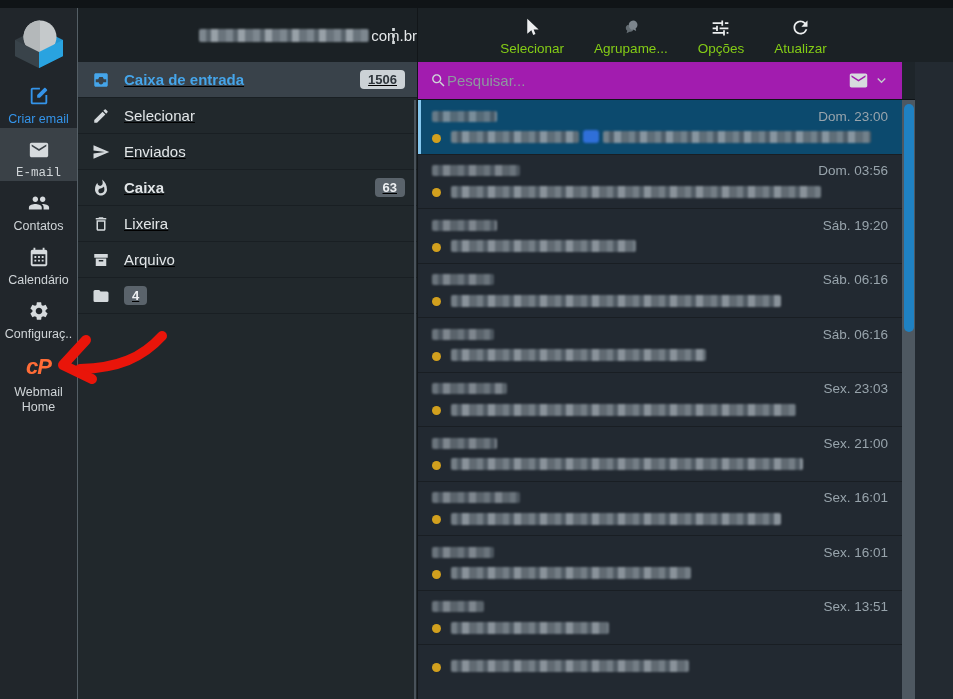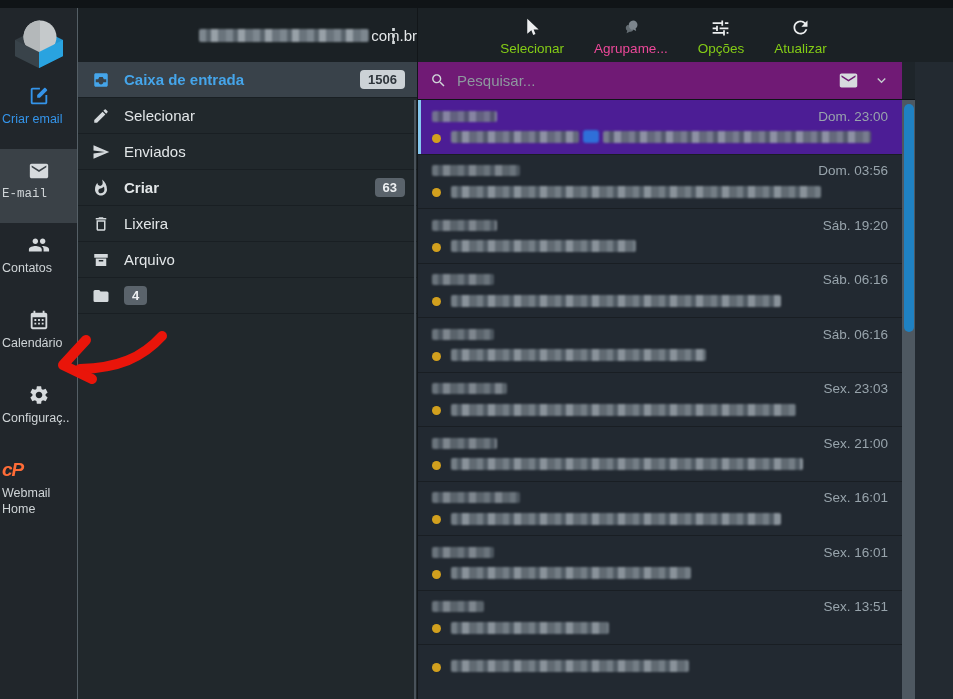--- a/index.html
+++ b/index.html
@@ -5,80 +5,80 @@
   * { margin:0; padding:0; box-sizing:border-box; }
   html,body { width:953px; height:699px; overflow:hidden; background:#101417;
     font-family:"Liberation Sans", sans-serif; }
   .top-strip { height:8px; background:#101417; }
   .app { display:flex; height:691px; }
 
   
   .taskbar { width:78px; background:#21262b; border-right:1px solid #555f66;
     display:flex; flex-direction:column; color:#cfd4d7; flex:none; }
   .logo-wrap { padding:10px 0 6px; display:flex; justify-content:center; }
-  .task-item { padding:11px 2px 21px; font-size:12.5px; line-height:1.25;
+  .task-item { text-align:center; padding:11px 2px 0; font-size:12.5px; line-height:1.25;
     cursor:pointer; }
   .task-item .ticon { display:block; margin:0 auto 5px; width:22px; height:22px; }
   .task-item svg { width:22px; height:22px; fill:#d6dadd; }
   .task-compose { color:#3494ea; }
   .task-compose svg { fill:#3494ea; }
   .task-selected { background:#3a4147;font-family:Liberation Mono, monospace; }
-  .cp-logo { font-size:19px; font-weight:bold; font-style:italic; color:#ff6c37;
+  .cp-logo { font-size:22px; font-weight:bold; font-style:italic; color:#ff6c37;
     display:block; margin-bottom:4px; letter-spacing:-1px; }
 
   
   .folders { width:340px; background:#21282c; flex:none; position:relative;
     border-right:1px solid #121619; }
   .folders-header { height:54px; background:#1b2125; display:flex; align-items:center;
     justify-content:flex-end; position:relative; color:#e4e7e9; font-size:15px; }
   .acct-redact { display:inline-block; width:170px; height:13px; margin-right:2px;
     border-radius:2px; background:repeating-linear-gradient(90deg,#7d878f 0 7px,#59636b 7px 12px,#98a1a8 12px 19px,#6a747c 19px 27px); filter:blur(1.2px); }
   .kebab { position:absolute; right:14px; top:50%; transform:translateY(-50%);
     color:#d5d9db; font-size:19px; font-weight:bold; line-height:1; cursor:pointer; }
-  .folder-list { list-style:none; }
+  .folder-list { list-style:none;text-decoration:underline; }
   .folder-item { height:36px; display:flex; align-items:center; padding:0 12px 0 14px;
     border-bottom:1px solid #191f23; color:#e2e6e8; font-size:15px; cursor:pointer; }
   .folder-item svg { width:18px; height:18px; fill:#d4d9dc; margin-right:14px; flex:none; }
   .folder-item.bold { font-weight:bold; }
   .folder-item.selected { background:#39424a; color:#45a5ea; }
   .folder-item.selected svg { fill:#45a5ea; }
   .fname { flex:1; white-space:nowrap; overflow:hidden; }
   .badge { background:#5a636b; color:#eef0f2; border-radius:4px; font-size:13px;
     padding:2px 8px; font-weight:bold; }
   .badge.light { background:#ccd2d6; color:#2f363c; }
   .folders-scrollline { position:absolute; right:1px; top:92px; bottom:0; width:2px;
     background:#49525a; }
 
   
   .mail { flex:1; display:flex; flex-direction:column; min-width:0; }
   .toolbar { height:54px; background:#1b2125; display:flex; align-items:flex-end;
     justify-content:center; gap:30px; padding-bottom:6px; padding-right:44px; flex:none; }
   .tbtn { display:flex; flex-direction:column; align-items:center; gap:3px;
     color:#84cc16; font-size:13.5px; cursor:pointer; }
   .tbtn svg { width:21px; height:21px; fill:#eceeef; }
-  .tbtn.disabled { color:#ec4899; cursor:default; }
+  .tbtn.disabled { color:#84cc16; cursor:default; }
   .tbtn.disabled svg { fill:#7c858c; }
 
   .content { flex:1; display:flex; min-height:0; }
   .list-col { flex:1; display:flex; flex-direction:column; min-width:0; }
 
-  .searchbar { height:38px; background:#701a75; border-bottom:1px solid #0f1418;
-    display:flex; align-items:center; padding:0 12px; gap:10px; flex:none; }
+  .searchbar { height:38px; background:#a21caf; border-bottom:1px solid #0f1418;
+    display:flex; align-items:center; padding:0 12px; flex:none; }
   .searchbar svg.mag { width:17px; height:17px; fill:#cfd5d8; flex:none; }
   .searchbar input { flex:1; background:transparent; border:none; outline:none;
     color:#dfe3e5; font-size:15px; font-family:inherit; }
   .searchbar input::placeholder { color:#8e989f; }
   .searchbar svg.env { width:21px; height:21px; fill:#d7dbde; flex:none; cursor:pointer; }
   .searchbar svg.chev { width:17px; height:17px; fill:#c3c9cd; flex:none; cursor:pointer;
     margin-left:4px; }
 
   .rows { flex:1; background:#222931; overflow:hidden; }
   .msg-row { height:54.5px; border-bottom:1px solid #191e23; padding:8px 14px 0 14px;
     position:relative; cursor:pointer; }
-  .msg-row.focused { background:#4c1d95; }
+  .msg-row.focused { background:#0c4a6e; }
   .msg-row.focused::before { content:""; position:absolute; left:0; top:0; bottom:0;
     width:3px; background:#85c8f0; }
   .line1 { display:flex; align-items:center; justify-content:space-between; height:16px; }
   .line2 { display:flex; align-items:center; margin-top:7px; height:14px; }
   .redact { display:inline-block; height:11px; border-radius:2px; opacity:.8;
     background:repeating-linear-gradient(90deg,#7d878f 0 6px,#57616a 6px 11px,#959ea6 11px 18px,#68727a 18px 26px); filter:blur(1.2px); }
   .redact.subj { height:12px; opacity:.9; }
   .msg-date { color:#98a4ac; font-size:13.5px; white-space:nowrap; }
   .dot { width:9px; height:9px; border-radius:50%; background:#d2a01e; margin-right:10px;
     flex:none; }
@@ -191,21 +191,21 @@
         <svg viewBox="0 0 24 24">
             <path d="M2.01 21 23 12 2.01 3 2 10l15 2-15 2z"></path>
           </svg>
         <span class="fname">Enviados</span>
 
       </li>
       <li class="folder-item bold">
         <svg viewBox="0 0 24 24">
             <path d="M13.5.67s.74 2.65.74 4.8c0 2.06-1.35 3.73-3.41 3.73-2.07 0-3.63-1.67-3.63-3.73l.03-.36C5.21 7.51 4 10.62 4 14c0 4.42 3.58 8 8 8s8-3.58 8-8C20 8.61 17.41 3.8 13.5.67zM11.71 19c-1.78 0-3.22-1.4-3.22-3.14 0-1.62 1.05-2.76 2.81-3.12 1.77-.36 3.6-1.21 4.62-2.58.39 1.29.59 2.65.59 4.04 0 2.65-2.15 4.8-4.8 4.8z"></path>
           </svg>
-        <span class="fname">Criar</span>
+        <span class="fname">Caixa</span>
         <span class="badge">63</span>
       </li>
       <li class="folder-item">
         <svg viewBox="0 0 24 24">
             <path d="M6 19c0 1.1.9 2 2 2h8c1.1 0 2-.9 2-2V7H6v12zM8 9h8v10H8V9zm7.5-5-1-1h-5l-1 1H5v2h14V4h-3.5z"></path>
           </svg>
         <span class="fname">Lixeira</span>
 
       </li>
       <li class="folder-item">

